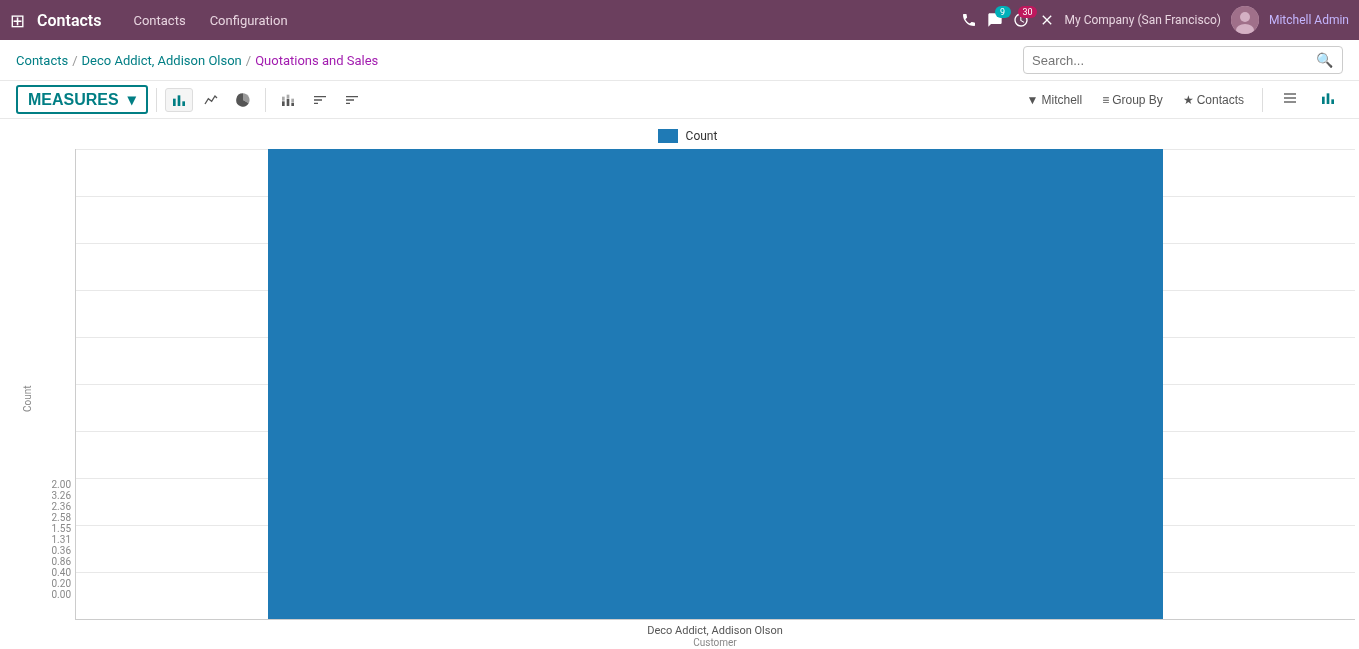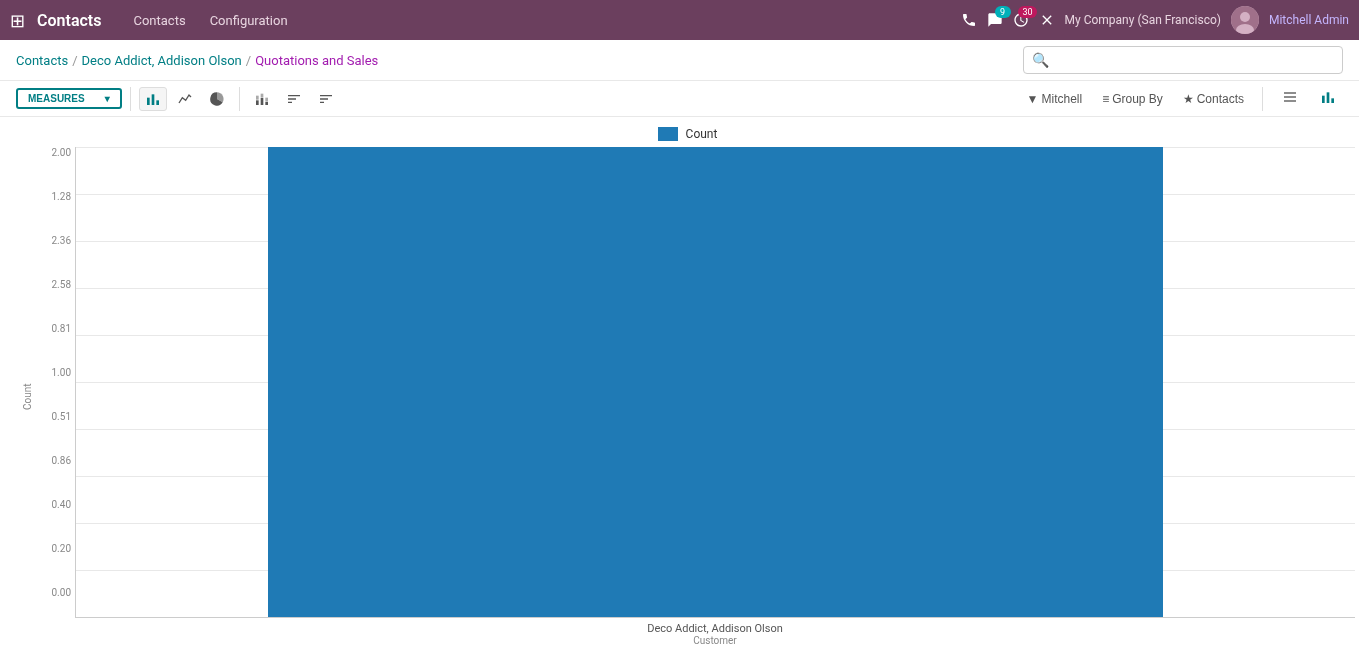--- a/index.html
+++ b/index.html
@@ -67,27 +67,27 @@
       padding: 4px 16px;
       gap: 4px;
       border-bottom: 1px solid #e8e8e8;
       background: #fff;
     }
     .measures-btn {
       background: #fff;
       border: 2px solid #017e84;
       color: #017e84;
       font-weight: 700;
-      font-size: 10px;
+      font-size: 16px;
       padding: 3px 10px;
       border-radius: 3px;
       cursor: pointer;
       display: flex;
-      align-items: flex-start;
-      gap: 20px;
+      align-items: flex-end;
+      gap: 9px;
     }
     .toolbar-sep { width: 1px; height: 24px; background: #ddd; margin: 0 4px; }
     .chart-type-btn {
       background: none; border: 1px solid transparent; border-radius: 3px;
       cursor: pointer; padding: 3px 5px; color: #555; font-size: 14px;
       display: flex; align-items: center; justify-content: center;
     }
     .chart-type-btn.active { color: #017e84; border-color: #ddd; background: #f5f5f5; }
     .toolbar-right { margin-left: auto; display: flex; align-items: center; gap: 8px; }
     .toolbar-filter-btn {
@@ -128,21 +128,21 @@
       font-size: 10px;
       color: #888;
       text-align: center;
       padding: 10px 2px;
       white-space: nowrap;
     }
     .y-axis {
       width: 40px;
       display: flex;
       flex-direction: column;
-      justify-content: space-between;
+      justify-content: flex-end;
       align-items: flex-end;
       padding: 0 4px 20px 0;
     }
     .y-tick { font-size: 10px; color: #888; }
     .plot-area {
       flex: 1;
       position: relative;
       border-left: 1px solid #ccc;
       border-bottom: 1px solid #ccc;
     }
@@ -222,20 +222,21 @@
 
 <div class="breadcrumb-bar">
   <div class="breadcrumb">
     <span class="breadcrumb-link">Contacts</span>
     <span class="breadcrumb-sep">/</span>
     <span class="breadcrumb-link">Deco Addict, Addison Olson</span>
     <span class="breadcrumb-sep">/</span>
     <span class="breadcrumb-current">Quotations and Sales</span>
   </div>
   <div class="search-container">
+    <input type="text" class="search-input" placeholder="Search..." style="">
     <span class="search-icon-btn">🔍</span>
   </div>
 </div>
 
 <div class="toolbar">
   <button class="measures-btn">
     <span>MEASURES</span>
     <span>▾</span>
   </button>
   <div class="toolbar-sep"></div>
@@ -318,26 +319,26 @@
     <span class="legend-label">Count</span>
   </div>
 
   <div class="chart-wrapper">
     <div class="y-axis-label">Count</div>
     <div style="display:flex;flex:1;flex-direction:column;">
       <div style="display:flex;flex:1;">
 
         <div class="y-axis">
           <span class="y-tick">2.00</span>
-          <span class="y-tick">1.28</span>
+          <span class="y-tick">3.26</span>
           <span class="y-tick">2.36</span>
           <span class="y-tick">2.58</span>
-          <span class="y-tick">0.81</span>
-          <span class="y-tick">1.00</span>
-          <span class="y-tick">0.51</span>
+          <span class="y-tick">1.55</span>
+          <span class="y-tick">1.31</span>
+          <span class="y-tick">0.36</span>
           <span class="y-tick">0.86</span>
           <span class="y-tick">0.40</span>
           <span class="y-tick">0.20</span>
           <span class="y-tick">0.00</span>
         </div>
 
         <div class="plot-area">
 
           <div class="grid-lines">
             <div class="grid-line" style="top:0%"></div>

